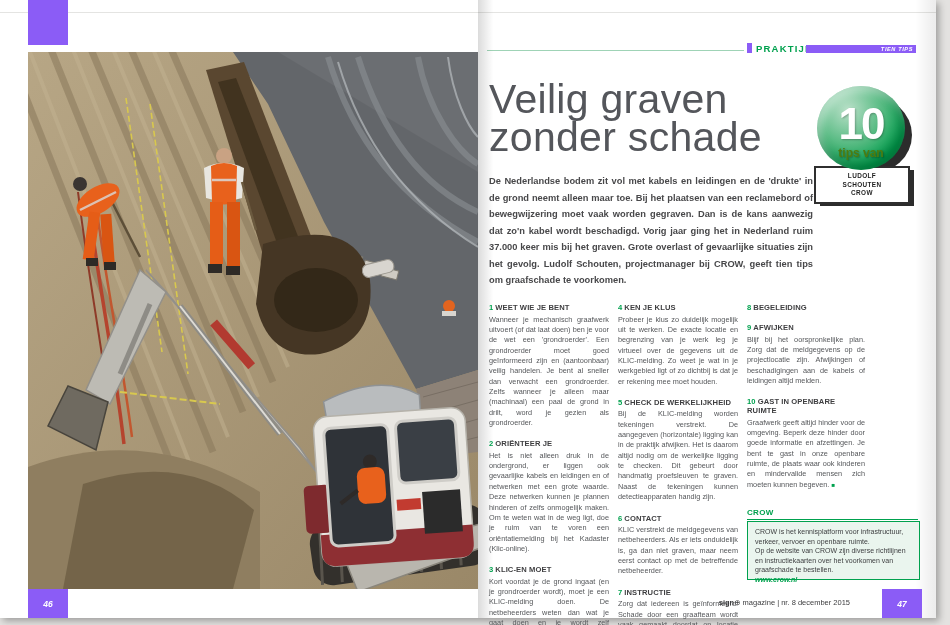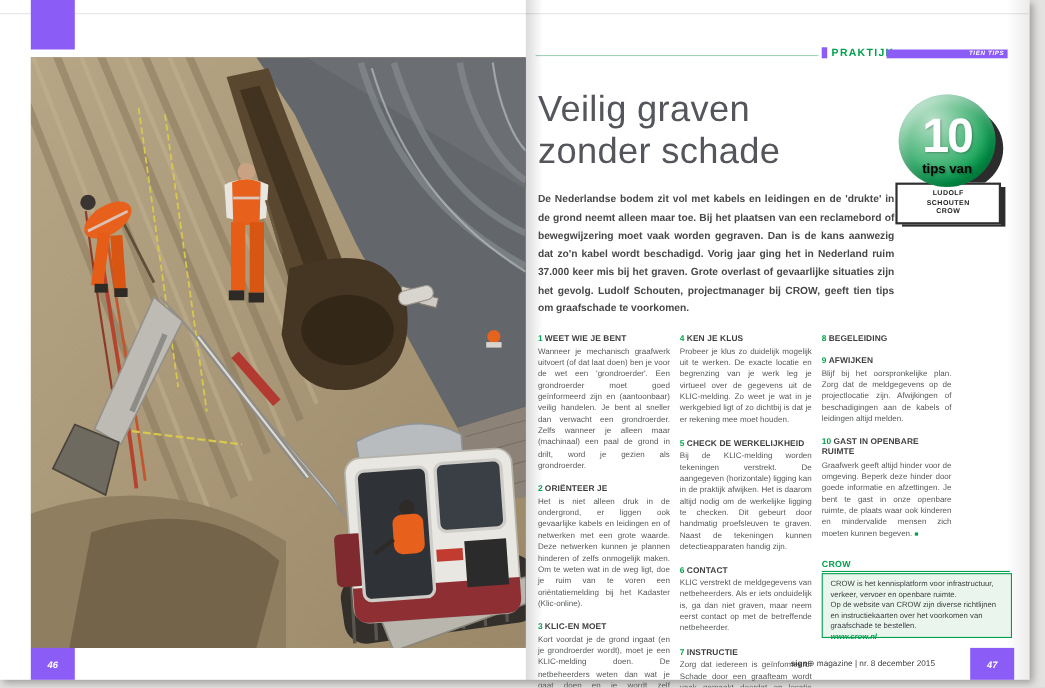--- a/index.html
+++ b/index.html
@@ -28,32 +28,32 @@
 
   
   .pagenum{width:40px;height:29px;display:flex;align-items:center;justify-content:center;
            color:#fff;font-size:8.5px;font-weight:bold;}
   .pagenum-left{left:28px;top:589px;}
   .pagenum-right{left:882px;top:589px;width:40px;}
   .credit{right:86px;top:598px;font-size:7.5px;color:#3d3d3f;}
   .credit b{font-weight:bold;}
 
   
-  .title{left:489px;top:80px;font-size:33px;line-height:38px;color:#54565b;font-weight:300;letter-spacing:.3px;}
+  .title{left:489px;top:80px;font-size:41px;line-height:38px;color:#54565b;font-weight:300;letter-spacing:.3px;}
   .intro{left:489px;top:173px;width:324px;font-size:9.3px;font-weight:bold;color:#48484a;line-height:16.5px;text-align:justify;}
 
   .badge{left:812px;top:84px;width:102px;height:130px;}
   .badge-shadow{left:16px;top:12px;width:84px;height:78px;border-radius:50%;background:#2c2c2c;}
   .badge-circle{left:5px;top:2px;width:88px;height:84px;border-radius:50%;
     background:radial-gradient(circle at 35% 28%,#b9e0c8,#4eb77c 45%,#00a14e 72%,#008742);
     box-shadow:inset -5px -7px 12px rgba(0,0,0,.25), inset 4px 6px 9px rgba(255,255,255,.45);
     display:flex;align-items:center;justify-content:center;}
   .badge-num{font-size:44px;font-weight:bold;color:#fff;line-height:44px;margin-top:-8px;
     text-shadow:1px 1px 2px rgba(0,0,0,.25);letter-spacing:-2px;}
-  .badge-caption{left:0;top:62px;width:98px;text-align:center;color:#000000;font-size:12px;font-weight:bold;
+  .badge-caption{left:0;top:62px;width:98px;text-align:center;color:#4d7c0f;font-size:12px;font-weight:bold;
     text-shadow:1px 1px 2px rgba(0,0,0,.35);}
   .badge-box-shadow{left:8px;top:86px;width:94px;height:36px;background:#2c2c2c;}
   .badge-box{left:2px;top:82px;width:92px;height:34px;background:#fff;border:2px solid #2f2f2f;
     display:flex;flex-direction:column;align-items:center;justify-content:center;}
   .badge-box div{font-size:6.4px;font-weight:bold;color:#1e1e1e;line-height:8.6px;letter-spacing:.4px;}
 
   .tipcol{top:303px;width:120px;}
   .col1{left:489px;} .col2{left:618px;} .col3{left:747px;width:118px;}
   .tip{margin-bottom:11px;}
   .tip-head{font-size:7.6px;font-weight:bold;color:#3e3e40;margin-bottom:2.5px;letter-spacing:.1px;}

